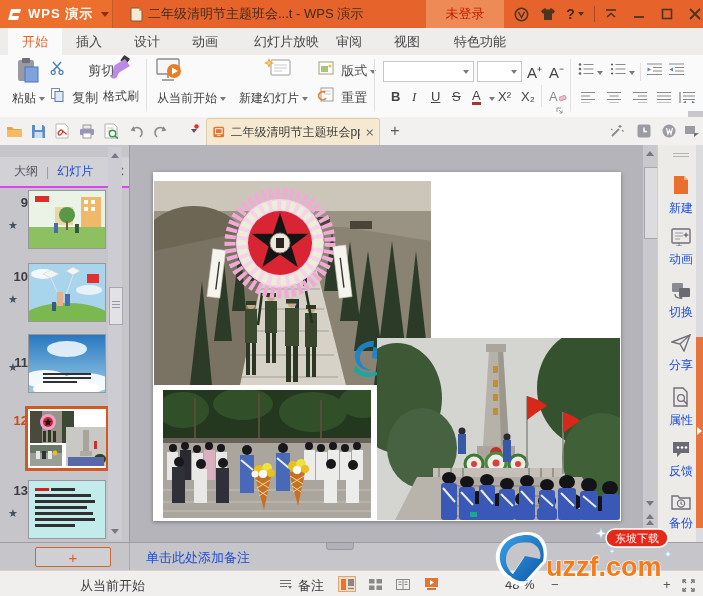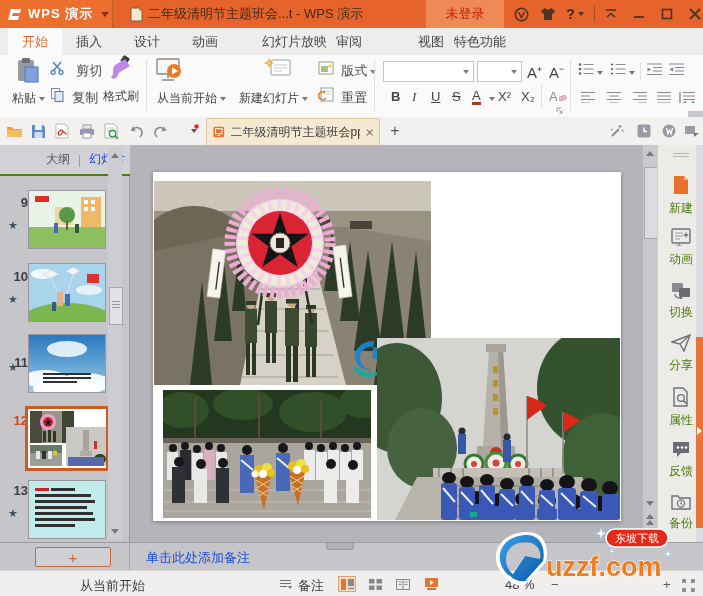--- a/index.html
+++ b/index.html
@@ -37,21 +37,21 @@
   .more-strip{position:absolute;left:688px;top:56px;width:15px;height:60px;background:#c7c6cb;color:#4a4a50;font-size:13px;}
 
   
   .docrow{position:absolute;left:0;top:117px;width:703px;height:28px;background:#f3f1ef;border-bottom:1px solid #c2c0be;}
   .q-ico{position:absolute;top:4px;width:20px;height:20px;}
   .doctab{position:absolute;left:206px;top:1px;width:174px;height:27px;background:#f6e9d2;border:1px solid #ddcca6;border-bottom:none;border-radius:3px 3px 0 0;display:flex;align-items:center;padding:0 6px;box-sizing:border-box;}
   .doctab .t{font-size:12px;color:#3a3a3a;margin:0 6px;white-space:nowrap;overflow:hidden;}
 
   
   .leftpanel{position:absolute;left:0;top:145px;width:129px;height:397px;background:#c6c5ca;border-right:1px solid #9b9aa1;}
-  .ptabs{position:absolute;left:0;top:0;width:129px;height:29px;background:#d2d1d6;border-bottom:2px solid #4d7c0f;display:flex;align-items:center;font-size:12px;padding-left:32px;}
+  .ptabs{position:absolute;left:0;top:12px;width:129px;height:29px;background:#d2d1d6;border-bottom:2px solid #d946ef;display:flex;align-items:center;font-size:12px;}
   .thumb{position:absolute;left:28px;width:76px;height:57px;background:#fff;border:1px solid #98979e;overflow:hidden;}
   .thumb.sel{left:25px;width:78px;height:59px;border:3px solid #d05a22;}
   .snum{position:absolute;left:8px;width:20px;text-align:right;font-size:13px;font-weight:bold;color:#3c3c44;}
   .snum.sel{color:#cc4a14;}
   .star{position:absolute;left:8px;font-size:11px;color:#44515f;}
   .pscroll{position:absolute;left:108px;top:2px;width:14px;height:393px;background:#cdccd2;}
   .tri-up{width:0;height:0;border-left:4px solid transparent;border-right:4px solid transparent;border-bottom:5px solid #797881;}
   .tri-dn{width:0;height:0;border-left:4px solid transparent;border-right:4px solid transparent;border-top:5px solid #797881;}
   .pthumb{position:absolute;left:1px;top:140px;width:12px;height:36px;background:#e2e1e6;border:1px solid #a8a7ae;}
   .grip{height:1px;background:#9a99a0;margin:2px 2px;}
@@ -59,21 +59,21 @@
   .editarea{position:absolute;left:130px;top:145px;width:513px;height:397px;background:#b5b4ba;}
   .slide{position:absolute;left:23px;top:27px;width:468px;height:349px;background:#fff;box-shadow:0 1px 4px rgba(0,0,0,.35);}
   .ph{position:absolute;}
 
   .vscroll{position:absolute;left:643px;top:145px;width:14px;height:397px;background:#c9c8cd;}
   .vthumb{position:absolute;left:1px;top:22px;width:12px;height:70px;background:#dcdbe0;border:1px solid #a8a7ae;}
   .sb-btn{position:absolute;left:0;width:14px;height:13px;display:flex;align-items:center;justify-content:center;}
 
   .sidebar{position:absolute;left:657px;top:145px;width:46px;height:397px;background:#edebe8;border-left:1px solid #d0cecb;}
   .sb-item{position:absolute;left:0;width:46px;text-align:center;}
-  .sb-item .lb{font-size:12px;color:#4d7c0f;margin-top:2px;}
+  .sb-item .lb{font-size:12px;color:#1d4ed8;margin-top:2px;}
   .sb-grip{position:absolute;left:15px;top:8px;width:16px;}
   .sb-grip div{height:1px;background:#b8b6b2;margin-bottom:2px;}
   .rightstrip{position:absolute;left:696px;top:145px;width:7px;height:397px;background:#dcdbe0;}
   .rs-orange{position:absolute;left:0;top:192px;width:7px;height:191px;background:#e8743c;}
   .rs-arrow{position:absolute;left:1px;top:90px;width:0;height:0;border-top:4px solid transparent;border-bottom:4px solid transparent;border-left:5px solid #fff;}
 
   
   .notesrow{position:absolute;left:0;top:542px;width:703px;height:28px;background:#c6c5ca;border-top:1px solid #9e9da3;box-sizing:border-box;}
   .notes-left{position:absolute;left:0;top:0;width:129px;height:28px;border-right:1px solid #a9a8ae;}
   .add-btn{position:absolute;left:35px;top:4px;width:74px;height:18px;border:1px solid #cf6830;border-radius:2px;color:#d4622a;font-size:15px;background:rgba(255,255,255,.18);}
@@ -146,43 +146,43 @@
           <path d="M1 1 L11 11 M11 1 L1 11" stroke="#4a3422" stroke-width="1.8"></path>
         </svg>
     </div>
   </div>
 
   <div class="tabrow">
     <div class="rtab active" style="left:8px;">开始</div>
     <div class="rtab" style="left:62px;">插入</div>
     <div class="rtab" style="left:120px;">设计</div>
     <div class="rtab" style="left:178px;">动画</div>
-    <div class="rtab" style="left:248px;font-family:Liberation Serif, serif;">幻灯片放映</div>
+    <div class="rtab" style="left:240px;font-family:Liberation Serif, serif;">幻灯片放映</div>
     <div class="rtab" style="left:322px;">审阅</div>
-    <div class="rtab" style="left:404px;">视图</div>
+    <div class="rtab" style="left:380px;">视图</div>
     <div class="rtab" style="left:440px;">特色功能</div>
   </div>
 
   <div class="ribbon">
 
     <div class="abs" style="left:10px;top:2px;width:34px;text-align:center;">
       <svg width="25" height="27" viewBox="0 0 25 27">
           <rect x="3" y="3" width="16" height="21" rx="2" fill="#9a9aa2"></rect>
           <rect x="7" y="1" width="8" height="5" rx="1" fill="#70707a"></rect>
           <rect x="10" y="10" width="13" height="15" fill="#7da2de" stroke="#4a76b6"></rect>
         </svg>
       <div class="rlabel" style="left:2px;top:33px;"><span>粘贴</span><span class="car"></span></div>
     </div>
     <div class="abs" style="left:50px;top:6px;">
       <svg width="15" height="14" viewBox="0 0 15 14">
           <path d="M3 1 L11 10 M11 1 L3 10" stroke="#4a7ebf" stroke-width="1.4"></path>
           <circle cx="3.2" cy="11.4" r="2" fill="none" stroke="#4a7ebf" stroke-width="1.3"></circle>
           <circle cx="11" cy="11.4" r="2" fill="none" stroke="#4a7ebf" stroke-width="1.3"></circle>
         </svg>
-      <span class="fx" style="margin-left:8px;">剪切</span>
+      <span class="fx" style="margin-left:20px;">剪切</span>
     </div>
     <div class="abs" style="left:50px;top:32px;">
       <svg width="15" height="15" viewBox="0 0 15 15">
           <rect x="1.5" y="1.5" width="8" height="10" fill="#fff" stroke="#7a8aa0"></rect>
           <rect x="5" y="4.5" width="8" height="10" fill="#dfe9f6" stroke="#5d7aa6"></rect>
         </svg>
       <span class="fx" style="margin-left:4px;">复制</span>
     </div>
     <div class="abs" style="left:100px;top:0;width:42px;text-align:center;">
       <svg width="24" height="26" viewBox="0 0 24 26">

